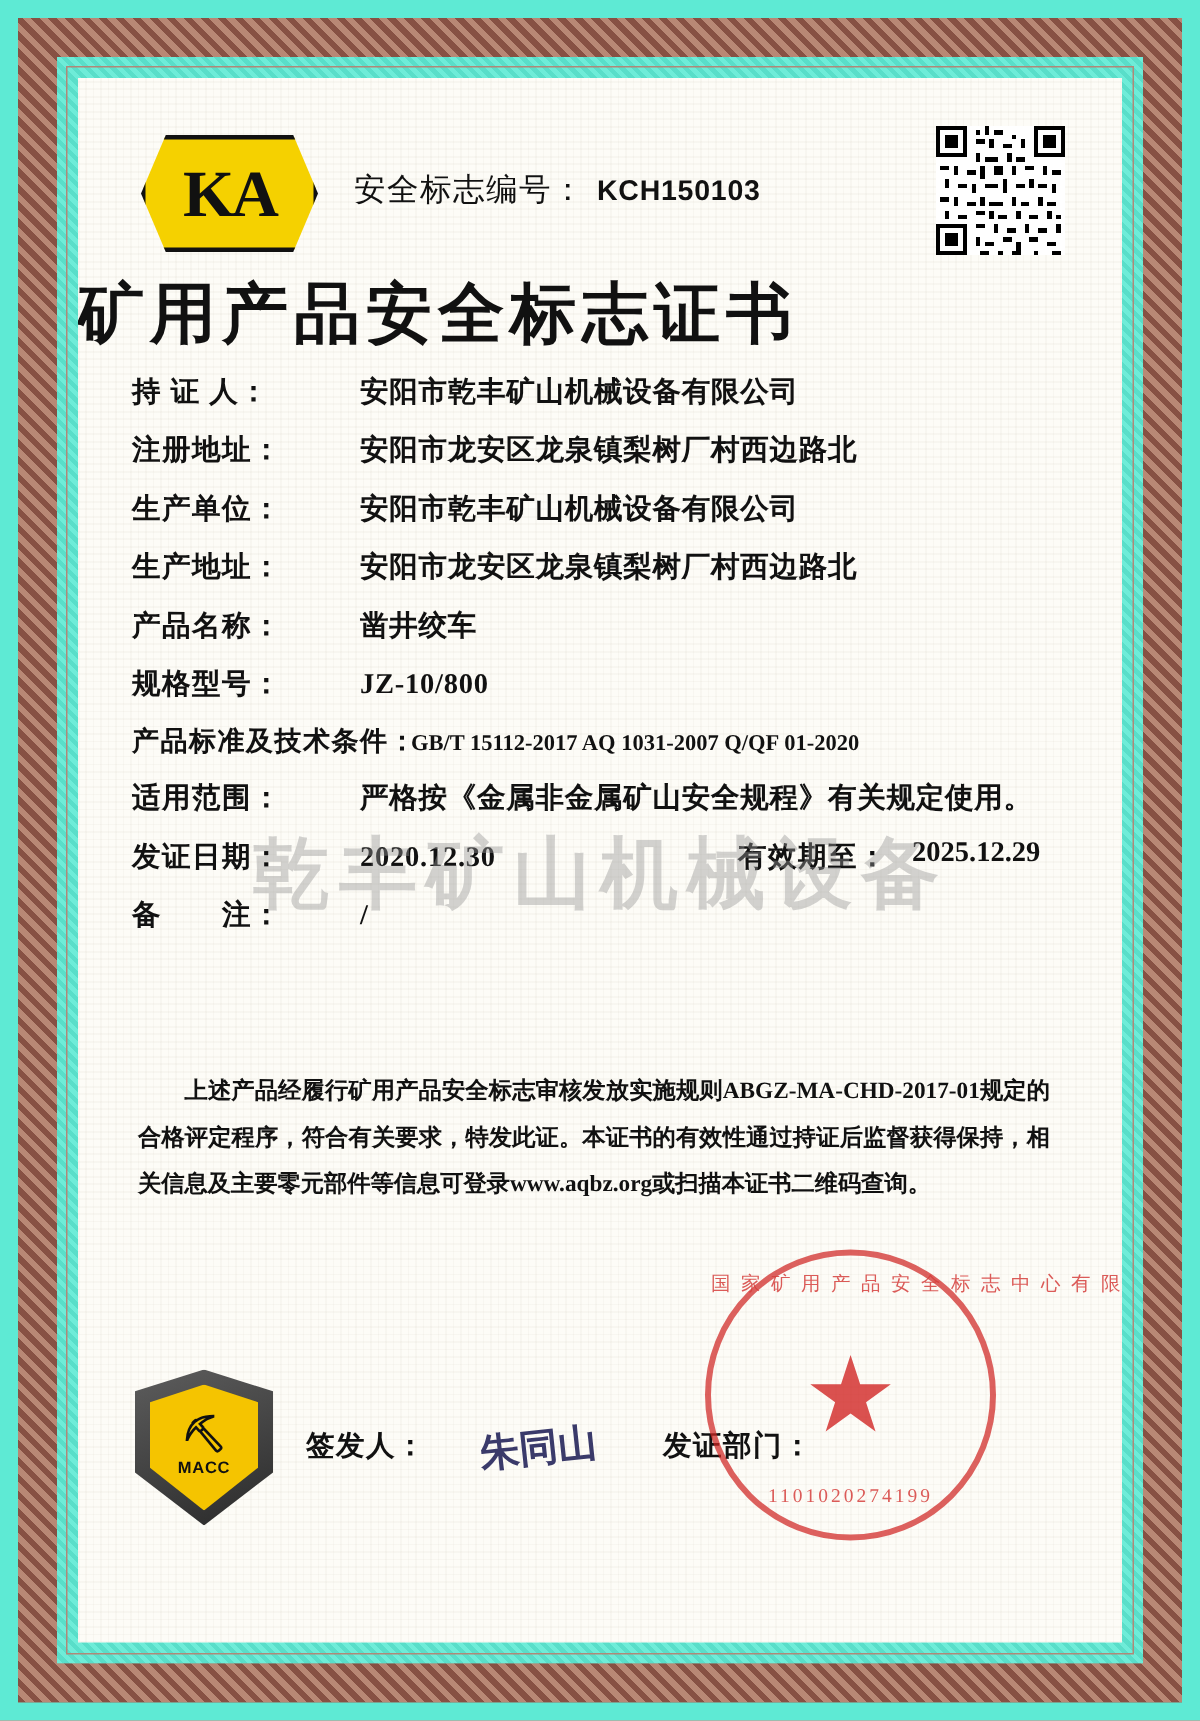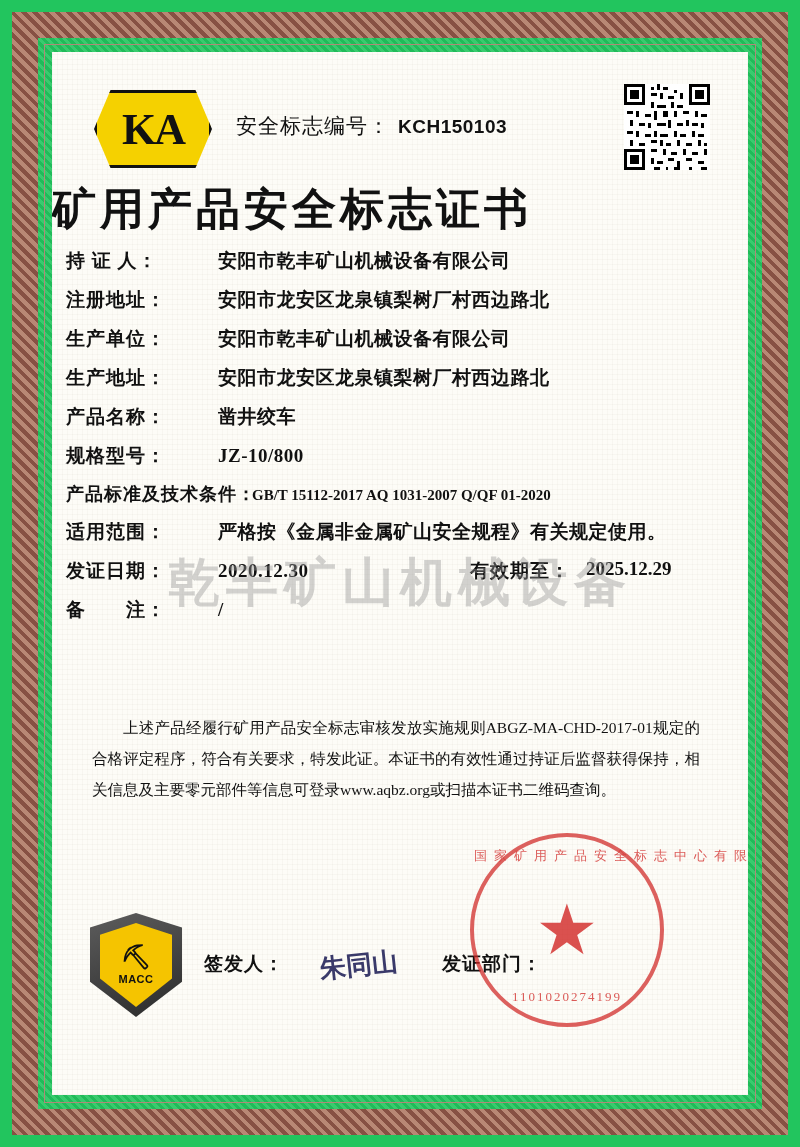--- a/index.html
+++ b/index.html
@@ -5,21 +5,21 @@
   html,body{margin:0;padding:0;}
   body{
     width:800px;height:1147px;
     font-family:"Liberation Sans", sans-serif;
     background:#6b5a4a;
     overflow:hidden;
   }
   .page{
     position:relative;
     width:800px;height:1147px;
-    background:#22c55e;
+    background:#5eead4;
     box-sizing:border-box;
   }
   
   .border-outer{
     position:absolute;
     left:12px;top:12px;right:12px;bottom:12px;
     border:26px solid #9a6a5a;
     box-sizing:border-box;
     background:
       repeating-linear-gradient(45deg, rgba(255,255,255,0.10) 0 3px, rgba(0,0,0,0.05) 3px 6px);
@@ -91,21 +91,21 @@
     text-align:left;
     font-family:"Liberation Serif", serif;
     font-weight:bold;
     font-size:44px;
     letter-spacing:4px;
     color:#111;
   }
 
   
   .fields{
-    position:absolute;left:14px;right:30px;top:196px;
+    position:absolute;left:36px;right:30px;top:196px;
   }
   .row{
     display:flex;
     align-items:baseline;
     margin-bottom:13px;
     font-family:"Liberation Serif", serif;
     color:#111;
   }
   .lbl{
     width:152px;
@@ -148,21 +148,21 @@
   }
 
   
   .statement{
     position:absolute;left:40px;right:48px;top:660px;
     font-family:"Liberation Serif", serif;
     font-size:15.5px;
     line-height:2.0;
     color:#111;
     text-align:justify;
-    font-weight:normal;
+    font-weight:bold;
   }
   .statement p{margin:0;text-indent:2em;}
 
   
   .macc-badge{
     position:absolute;left:38px;bottom:78px;
     width:92px;height:104px;
   }
   .macc-shield{
     width:92px;height:104px;

